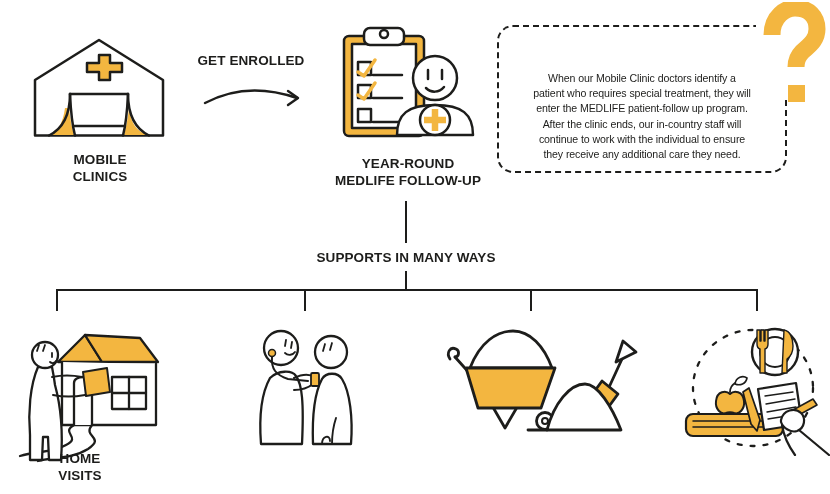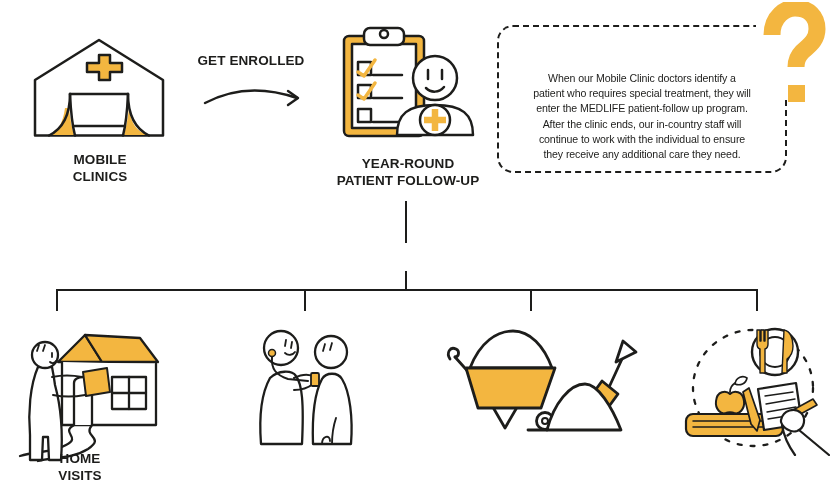--- a/index.html
+++ b/index.html
@@ -62,37 +62,38 @@
       <path d="M20 73 L26 77 L37 61" fill="none" stroke="#F3B640" stroke-width="3.5"></path>
       <path d="M59 113 C59 92 70 83 97 83 C124 83 135 92 135 113 Z" fill="#fff"></path>
       <circle cx="97" cy="56" r="22" fill="#fff"></circle>
       <path d="M90 48 V57 M104 48 V57" fill="none"></path>
       <path d="M88 66 C93 71 101 71 106 65" fill="none"></path>
       <circle cx="97" cy="98" r="15" fill="#fff"></circle>
       <path d="M97 87 V109 M86 98 H108" fill="none" stroke="#F3B640" stroke-width="6.5" stroke-linecap="butt"></path>
     </g>
   </svg>
   <div class="lbl" style="left:318px;top:156px;width:180px;">YEAR-ROUND
-PATIENT FOLLOW-UP</div>
+MEDLIFE FOLLOW-UP</div>
 
   <div class="callout">
     <p>When our Mobile Clinic doctors identify a
 patient who requires special treatment, they will
 enter the MEDLIFE patient-follow up program.
 After the clinic ends, our in-country staff will
 continue to work with the individual to ensure
 they receive any additional care they need.</p>
   </div>
   <div class="qm-patch"></div>
   <svg class="qm" width="66" height="102" viewBox="0 0 66 102">
     <path d="M11 33 C11 14 25 6 34 6 C48 6 56 15 56 27 C56 39 47 44 41 50 C37 54 35 58 35 65" fill="none" stroke="#F3B640" stroke-width="17"></path>
     <rect x="27" y="83" width="17" height="17" fill="#F3B640"></rect>
   </svg>
 
   <div class="line" style="left:405px;top:201px;width:2px;height:42px;"></div>
+  <div class="lbl" style="left:306px;top:250px;width:200px;">SUPPORTS IN MANY WAYS</div>
   <div class="line" style="left:405px;top:271px;width:2px;height:19px;"></div>
   <div class="line" style="left:56px;top:289px;width:702px;height:2px;"></div>
   <div class="line" style="left:56px;top:289px;width:2px;height:22px;"></div>
   <div class="line" style="left:304px;top:289px;width:2px;height:22px;"></div>
   <div class="line" style="left:530px;top:289px;width:2px;height:22px;"></div>
   <div class="line" style="left:756px;top:289px;width:2px;height:22px;"></div>
 
   <svg style="left:8px;top:325px" width="162" height="138" viewBox="0 0 162 138">
     <g stroke="#1d1d1b" stroke-width="2.3" stroke-linejoin="round" stroke-linecap="round">
       <path d="M77 10 L50 37 L94 37 Z" fill="#F3B640"></path>

